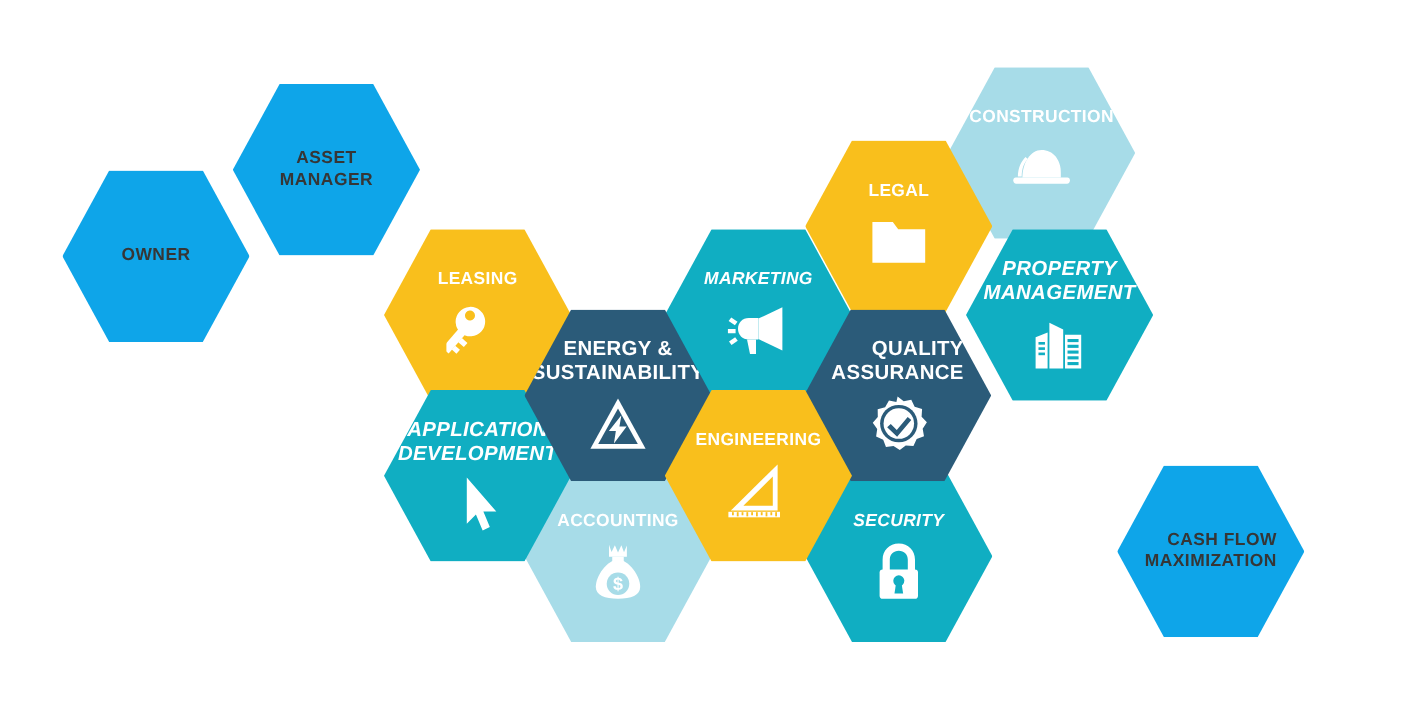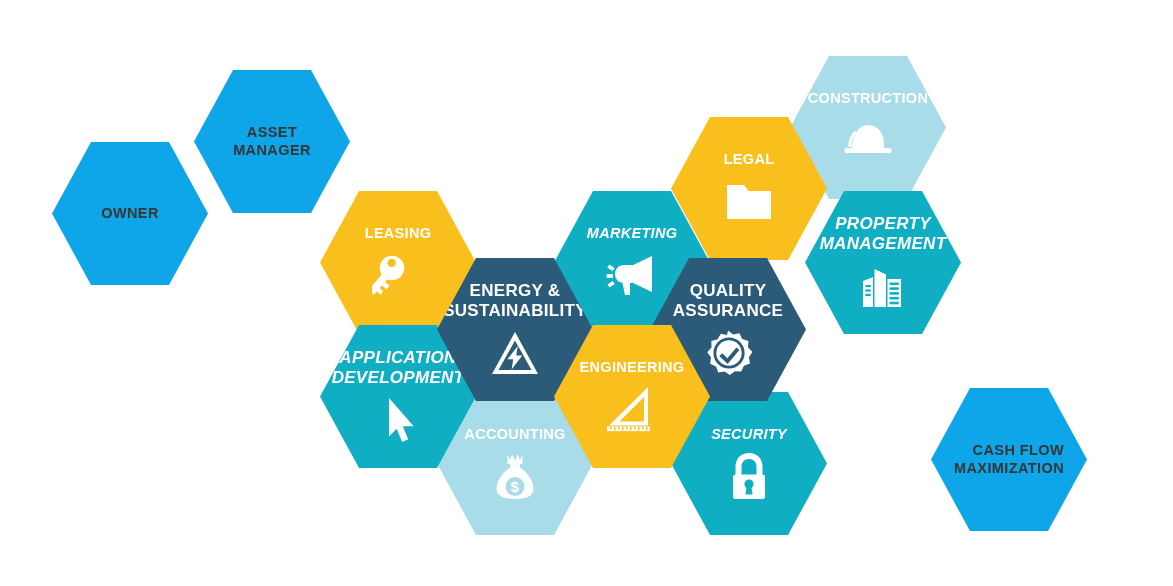--- a/index.html
+++ b/index.html
@@ -162,21 +162,21 @@
         <rect x="32.6" y="29.1" width="9.2" height="2.6" fill="#10aec2"></rect>
         <rect x="32.6" y="33.9" width="9.2" height="2.6" fill="#10aec2"></rect>
         <rect x="32.6" y="38.7" width="9.2" height="2.6" fill="#10aec2"></rect>
         <rect x="8.4" y="22" width="5.4" height="2.2" fill="#10aec2"></rect>
         <rect x="8.4" y="26.4" width="5.4" height="2.2" fill="#10aec2"></rect>
         <rect x="8.4" y="30.8" width="5.4" height="2.2" fill="#10aec2"></rect>
       </svg>
     </div>
   </div>
 
-  <div class="hex navy colored z4" style="left:650px; top:258px;">
+  <div class="hex navy colored z4" style="left:670px; top:258px;text-align:right;">
     <div class="label sm">QUALITY
 ASSURANCE</div>
     <div class="iconwrap">
       <svg width="50" height="48" viewBox="0 0 50 48" aria-hidden="true">
         <path d="M25 1.5 L30.1 5.4 L36.4 4.2 L39.2 10 L45.4 11.9 L45 18.3 L49.4 22.9 L45.9 28.3 L47 34.6 L40.9 36.8 L38.2 42.6 L31.8 42.2 L26.8 46 L21.6 42.6 L15.3 43.4 L13 37.4 L7.1 34.8 L8 28.5 L4.3 23.2 L8.5 18.4 L8.4 12 L14.6 10.3 L17.8 4.8 L24 6 Z" fill="#ffffff"></path>
         <circle cx="26" cy="24" r="15.6" fill="#2b5b79"></circle>
         <circle cx="26" cy="24" r="12.7" fill="#ffffff"></circle>
         <path d="M19.3 24.3 L24.3 29.3 L33.4 18.4 L36.4 21 L24.6 35 L16.3 27 Z" fill="#2b5b79"></path>
       </svg>
     </div>

